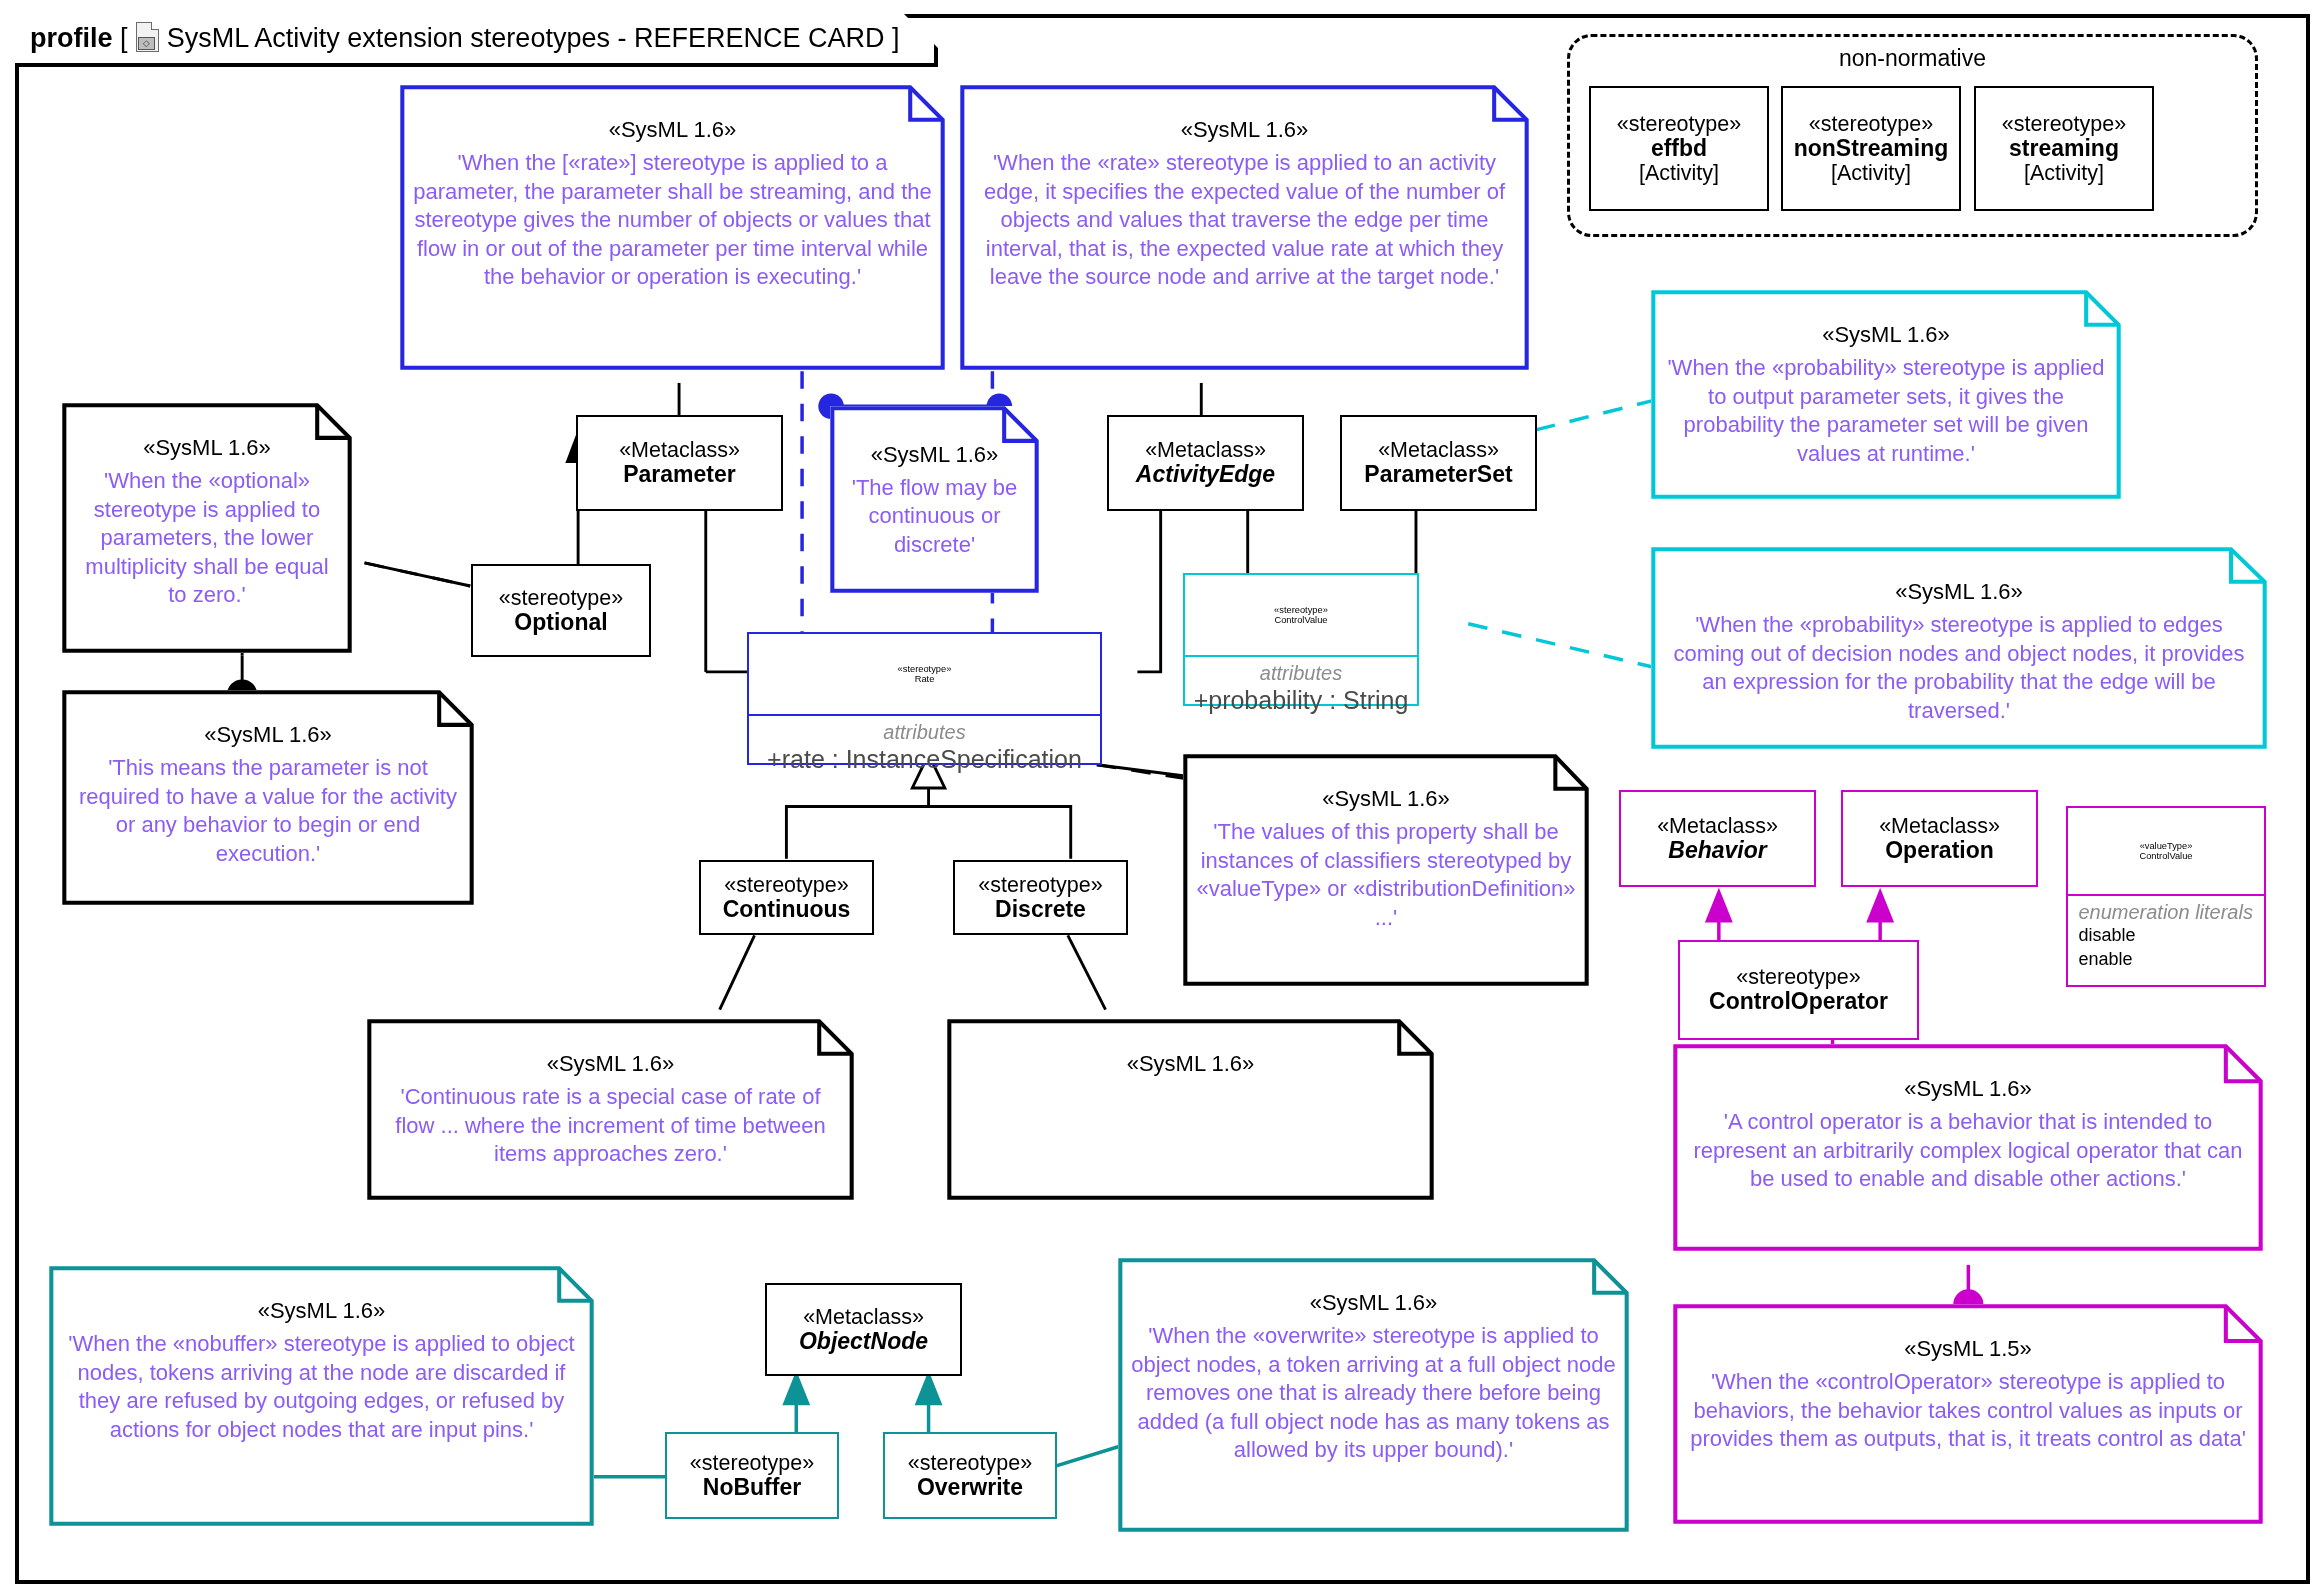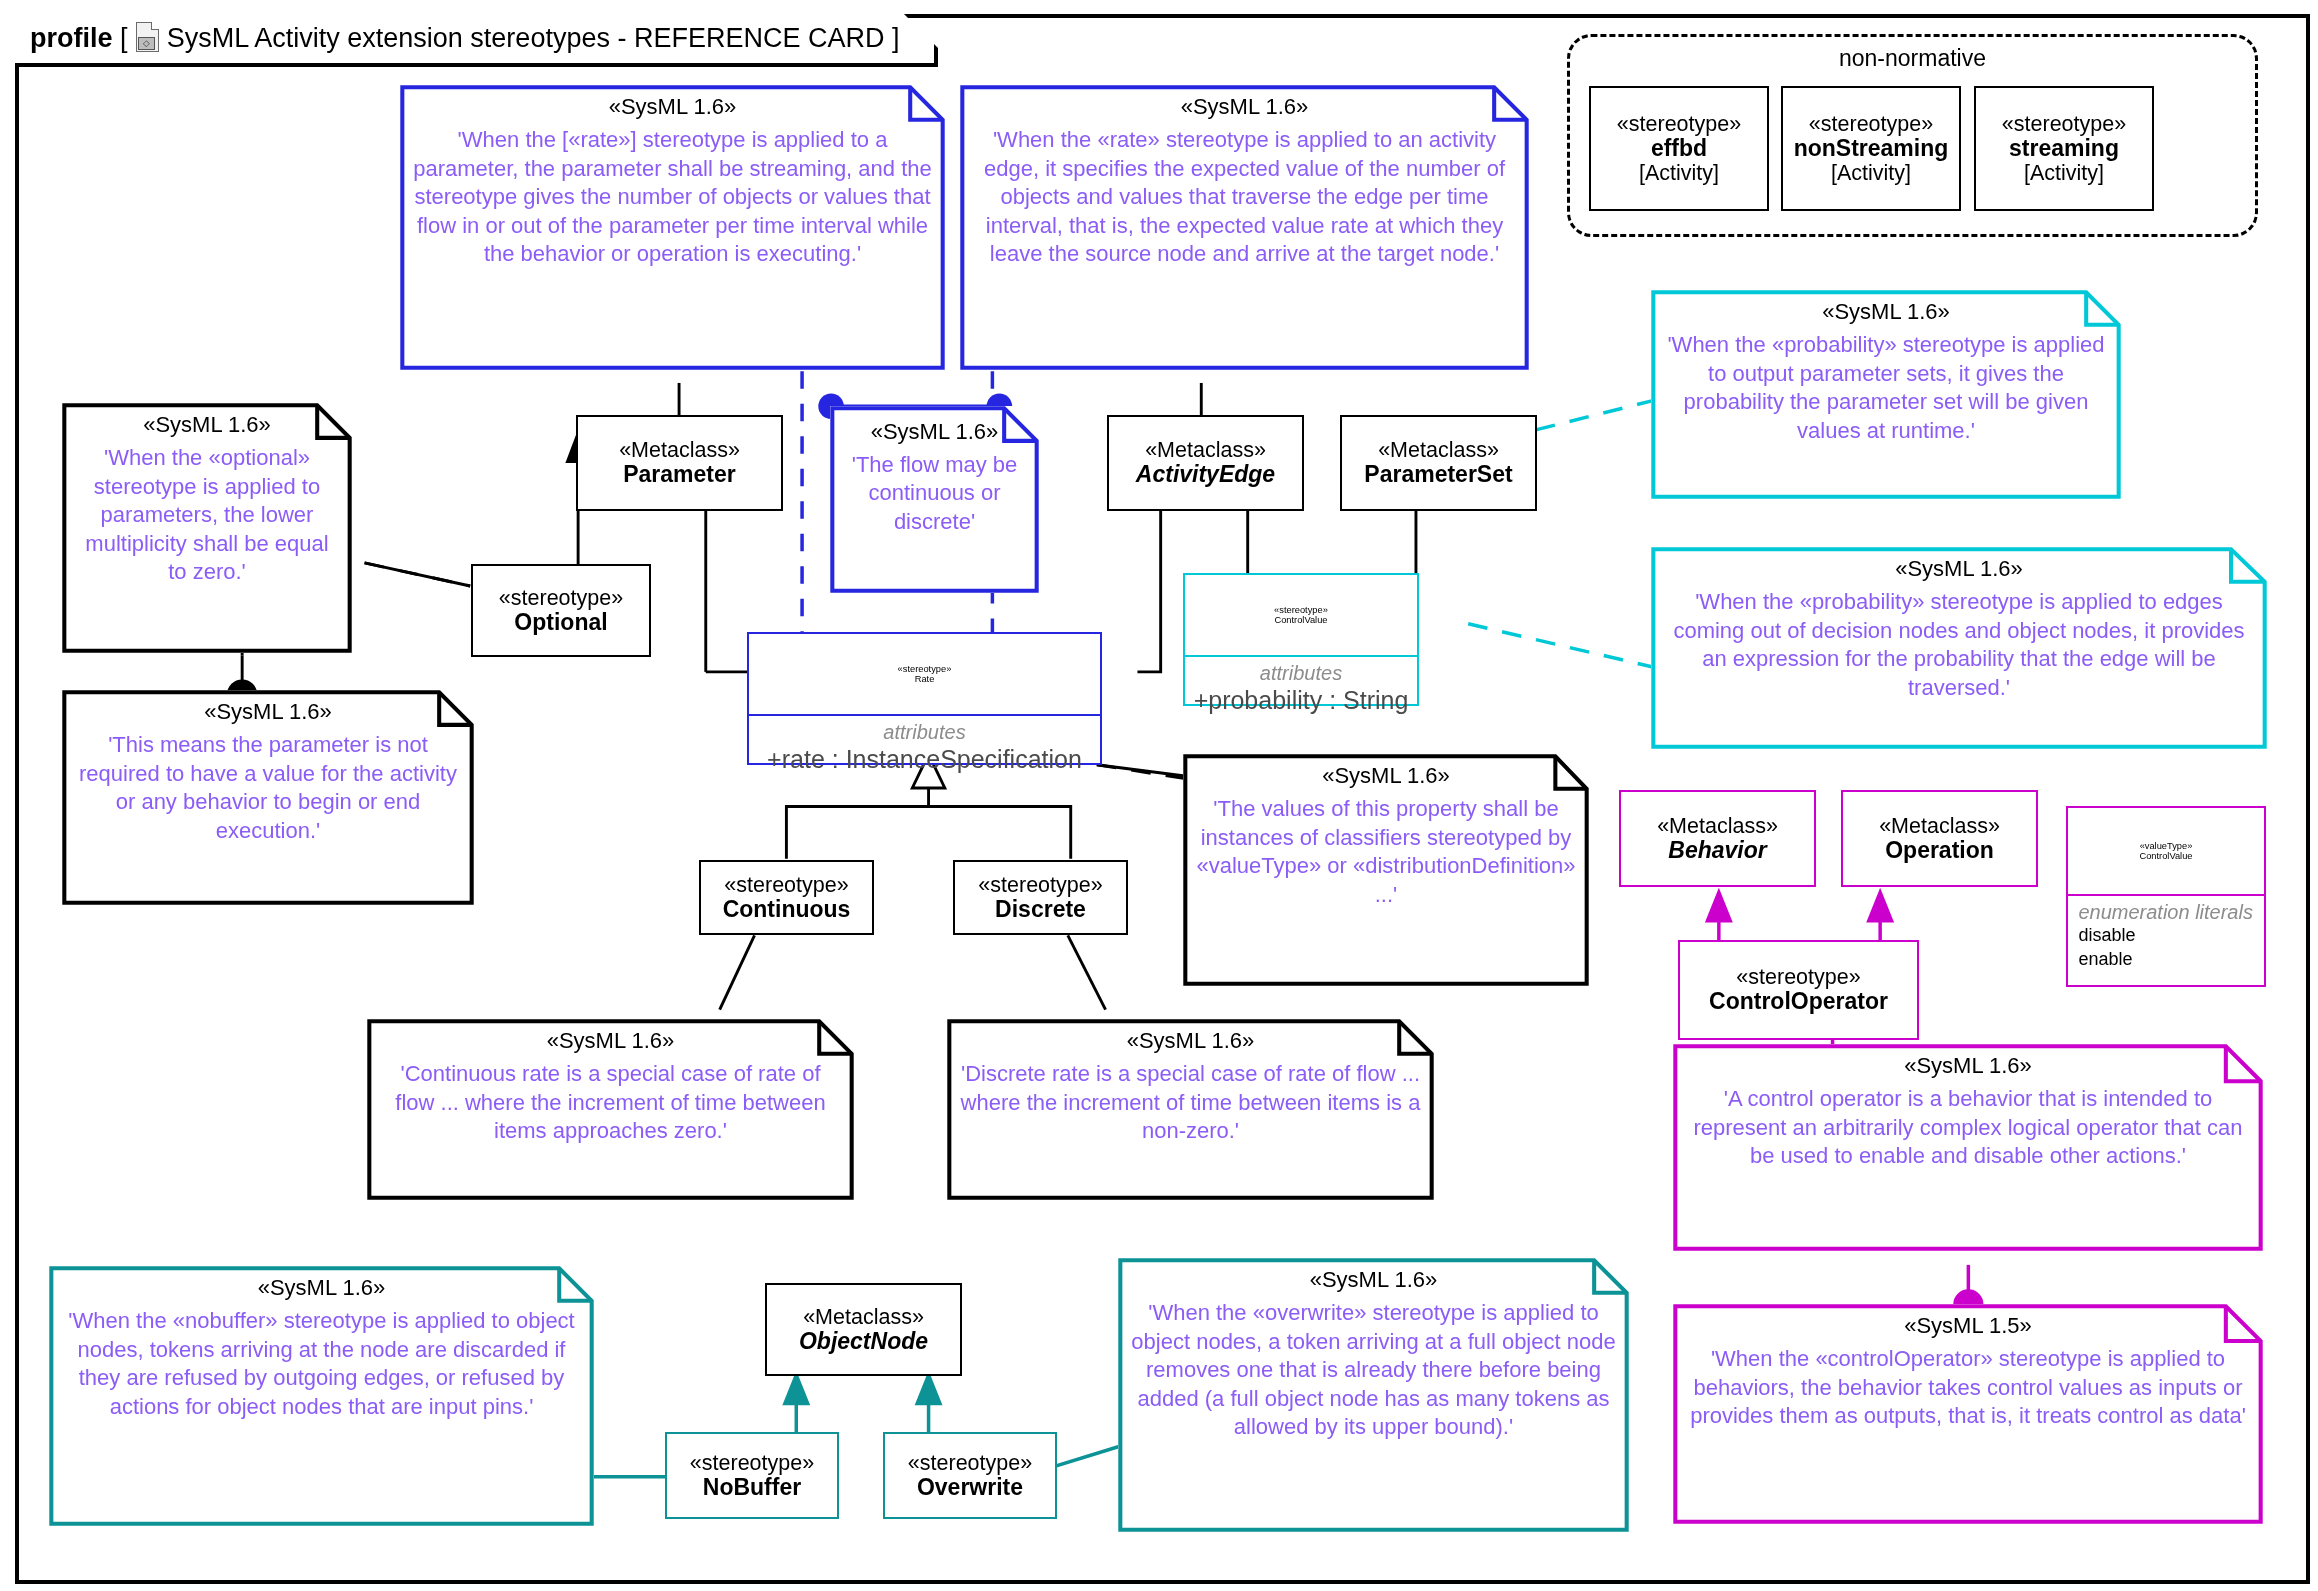--- a/index.html
+++ b/index.html
@@ -44,21 +44,21 @@
               text-align:center;padding:5.8px 3.5px;}
   .cbox .sep{height:0;border-top-style:solid;border-top-width:2.3px;}
   .cbox .attrs{flex:1 1 auto;display:flex;flex-direction:column;align-items:center;justify-content:flex-start;
                padding:4.6px 3.5px;text-align:center;}
   .cbox .cap{font-size:20px;font-style:italic;color:#8c8c8c;line-height:1.2;}
   .cbox .attr{font-size:25px;color:#4a4a4a;line-height:1.25;}
   .cbox .lit{font-size:18px;color:#000;line-height:1.3;}
 
   
   .note{position:absolute;box-sizing:border-box;background:#fff;}
-  .note .inner{position:absolute;inset:0;padding:9.3px 12.8px 5.8px 12.8px;box-sizing:border-box;}
+  .note .inner{position:absolute;inset:0;padding:9.3px 12.8px 5.8px 12.8px;box-sizing:border-box;margin-top:23px;}
   .note .nt{font-size:22px;text-align:center;color:#000;line-height:1.18;margin-bottom:5.8px;}
   .note .nb{font-size:22px;text-align:center;color:#8b5cf6;line-height:1.30;}
   .note svg{position:absolute;inset:0;width:100%;height:100%;overflow:visible;}
 
   
   .group{position:absolute;border:3.5px dashed #000;border-radius:24.4px;background:transparent;}
   .group-title{position:absolute;font-size:23px;color:#000;text-align:center;width:100%;}
   svg.ov{position:absolute;left:0;top:0;width:2319px;height:1591px;pointer-events:none;overflow:visible;}
 </style>
 </head>
@@ -284,21 +284,20 @@
     </div>
   </div>
 
   <div class="note" style="left:947px;top:1019px;width:487px;height:181px;">
     <svg viewBox="0 0 840 312" preserveAspectRatio="none">
       <path d="M4,4 H780 L836,60 V308 H4 Z" fill="#fff" stroke="#000" stroke-width="7"></path>
       <path d="M780,4 V60 H836" fill="none" stroke="#000" stroke-width="7"></path>
     </svg>
     <div class="inner">
       <div class="nt">«SysML 1.6»</div>
-      <div class="nb">'Discrete rate is a special case of rate of flow ... where the increment of time between items is a non-zero.'</div>
     </div>
   </div>
 
   <div class="note" style="left:1673px;top:1044px;width:590px;height:207px;">
     <svg viewBox="0 0 1016 356" preserveAspectRatio="none">
       <path d="M4,4 H952 L1012,64 V352 H4 Z" fill="#fff" stroke="#cc00cc" stroke-width="7"></path>
       <path d="M952,4 V64 H1012" fill="none" stroke="#cc00cc" stroke-width="7"></path>
     </svg>
     <div class="inner">
       <div class="nt">«SysML 1.6»</div>

